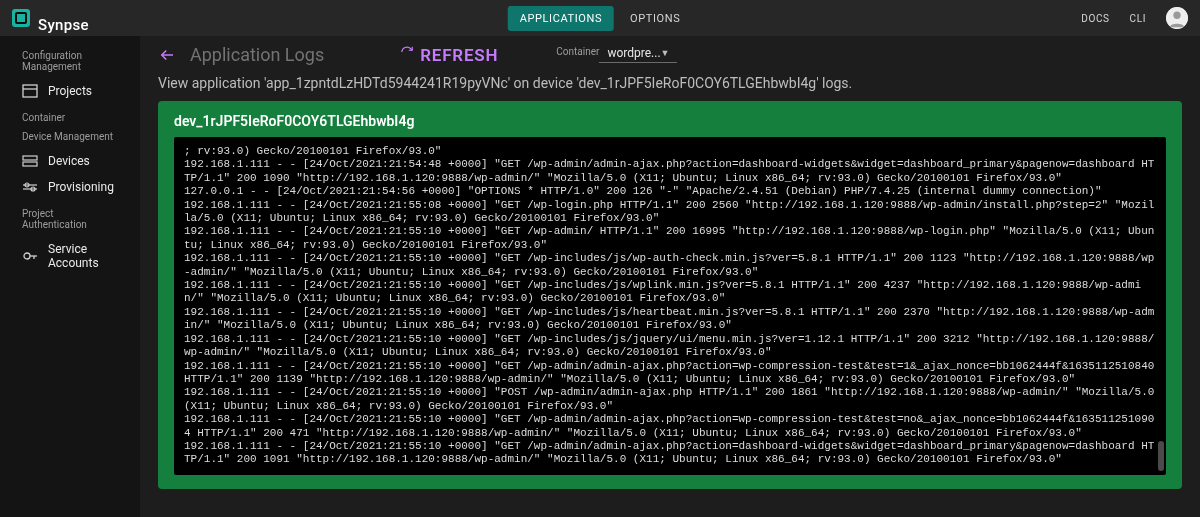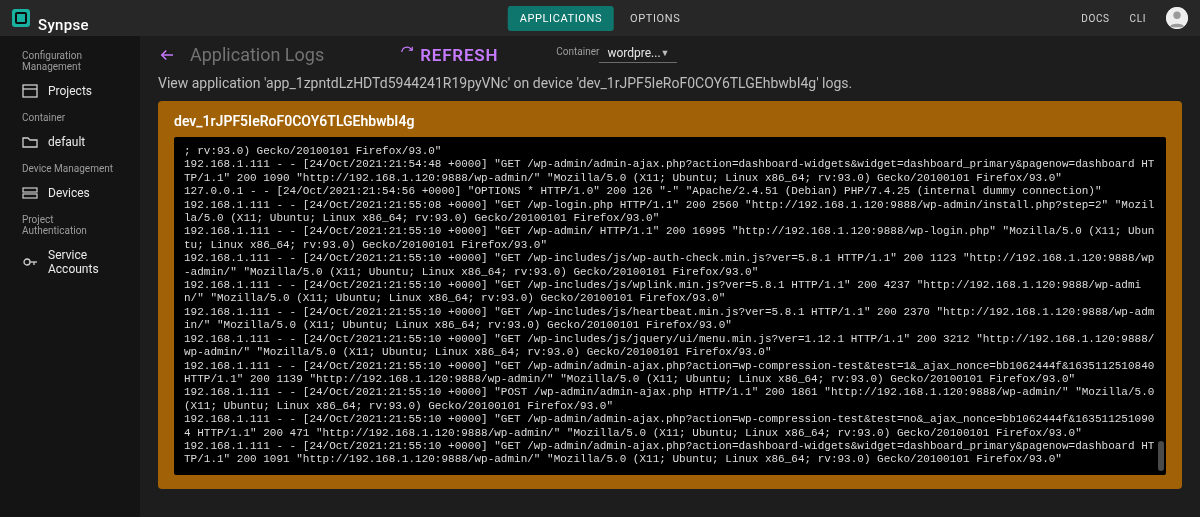--- a/index.html
+++ b/index.html
@@ -97,21 +97,21 @@
     color:#e6e6e6; font-size:12px; padding:0 2px 2px 2px;
     cursor:pointer;
   }
   .select-like .caret { font-size:9px; color:#bdbdbd; }
 
   .sub-desc {
     font-size:14px; color:#bdbdbd; margin:10px 0 10px 0;
   }
 
   .log-card {
-    background:#a16207;
+    background:#15803d;
     border-radius:4px;
     padding:12px 16px 14px 16px;
   }
   .log-title {
     font-size:14px; font-weight:600; color:#fff; margin-bottom:8px;
   }
   .log-box {
     position:relative;
     background:#000;
     border-radius:2px;
@@ -168,38 +168,41 @@
       <span class="ico">
         <svg width="16" height="14" viewBox="0 0 16 14">
             <rect x="1" y="1" width="14" height="12" fill="none" stroke="#cfcfcf" stroke-width="1.3"></rect>
             <line x1="1" y1="5" x2="15" y2="5" stroke="#cfcfcf" stroke-width="1.3"></line>
           </svg>
       </span>
       <span>Projects</span>
     </div>
 
     <div class="side-head side-sep">Container</div>
-    <div class="side-item">
-      <span class="ico">
-        <svg width="16" height="14" viewBox="0 0 16 14">
-            <path d="M1 3h5l2 2h7v7H1z" fill="none" stroke="#cfcfcf" stroke-width="1.3"></path>
-          </svg>
-      </span>
-      <span>default</span>
-    </div>
 
     <div class="side-head side-sep">Device Management</div>
     <div class="side-item">
       <span class="ico">
         <svg width="16" height="14" viewBox="0 0 16 14">
             <rect x="1" y="2" width="14" height="4" fill="none" stroke="#cfcfcf" stroke-width="1.2"></rect>
             <rect x="1" y="8" width="14" height="4" fill="none" stroke="#cfcfcf" stroke-width="1.2"></rect>
           </svg>
       </span>
       <span>Devices</span>
+    </div>
+    <div class="side-item">
+      <span class="ico">
+        <svg width="16" height="14" viewBox="0 0 16 14">
+            <circle cx="5" cy="5" r="2" fill="none" stroke="#cfcfcf" stroke-width="1.2"></circle>
+            <circle cx="11" cy="9" r="2" fill="none" stroke="#cfcfcf" stroke-width="1.2"></circle>
+            <line x1="1" y1="5" x2="15" y2="5" stroke="#cfcfcf" stroke-width="1.2"></line>
+            <line x1="1" y1="9" x2="15" y2="9" stroke="#cfcfcf" stroke-width="1.2"></line>
+          </svg>
+      </span>
+      <span>Provisioning</span>
     </div>
 
     <div class="side-head side-sep">Project Authentication</div>
     <div class="side-item">
       <span class="ico">
         <svg width="16" height="14" viewBox="0 0 16 14">
             <circle cx="5" cy="7" r="3" fill="none" stroke="#cfcfcf" stroke-width="1.3"></circle>
             <line x1="8" y1="7" x2="15" y2="7" stroke="#cfcfcf" stroke-width="1.3"></line>
             <line x1="12" y1="7" x2="12" y2="10" stroke="#cfcfcf" stroke-width="1.3"></line>
           </svg>

